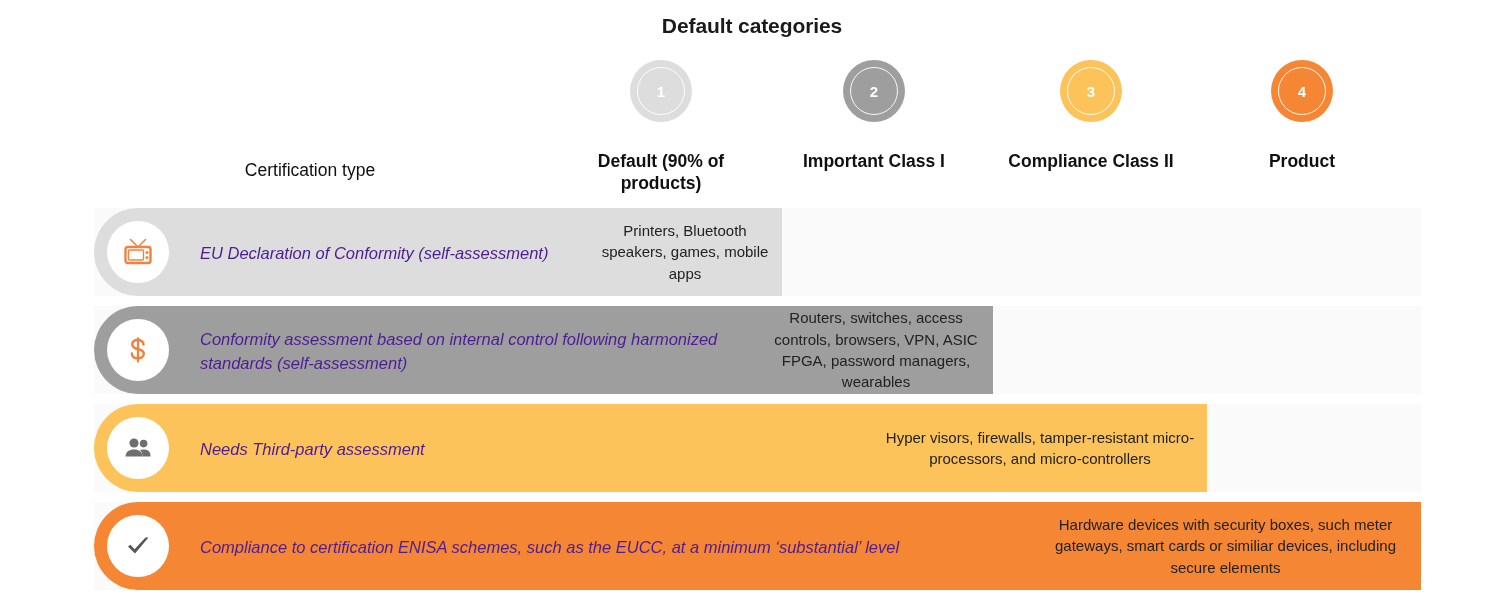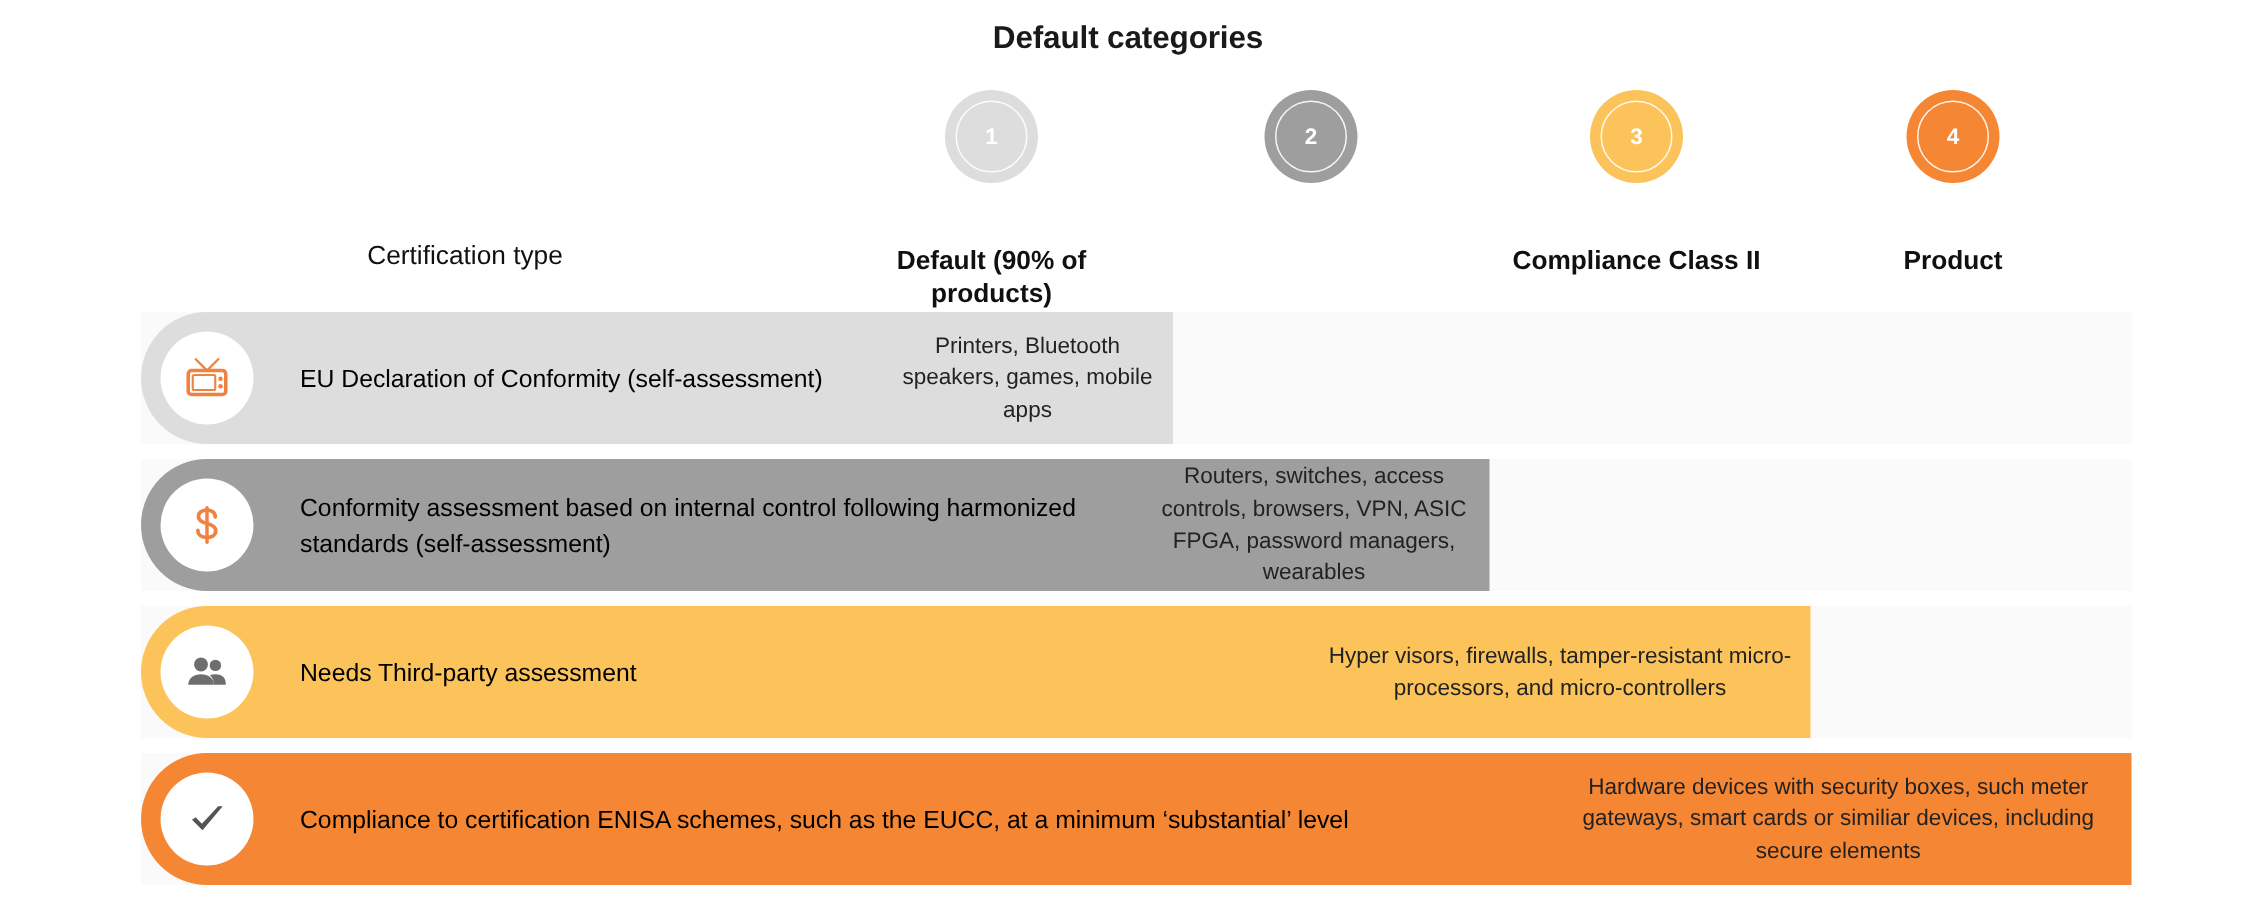--- a/index.html
+++ b/index.html
@@ -61,21 +61,21 @@
     position: absolute;
     left: 0; right: 0; top: 0; bottom: 0;
     display: flex;
     align-items: center;
     justify-content: center;
     font-size: 15px;
     font-weight: bold;
     color: #ffffff;
   }
   .col-label {
-    margin-top: 40px;
+    margin-top: 28px;
     font-size: 17.5px;
     font-weight: bold;
     color: #101010;
     line-height: 1.28;
   }
 
   
   .cert-head {
     position: absolute;
     left: 118px;
@@ -119,24 +119,25 @@
     justify-content: center;
   }
   .bar .bar-text {
     position: absolute;
     left: 106px;
     top: 0;
     height: 92px;
     display: flex;
     align-items: center;
     font-size: 16.5px;
-    color: #000000;
+    color: #4c1d95;
     line-height: 1.45;
     padding-right: 10px;
     box-sizing: border-box;
+    font-style: italic;
   }
   .cat-cell {
     position: absolute;
     top: 0;
     height: 88px;
     display: flex;
     align-items: center;
     justify-content: center;
     text-align: center;
     font-size: 15px;
@@ -160,20 +161,21 @@
       <div class="num">1</div>
     </div>
     <div class="col-label">Default (90% of products)</div>
   </div>
 
   <div class="col-head" style="left:787px; width:174px;">
     <div class="col-badge" style="background:#9e9e9e;">
       <div class="ring"></div>
       <div class="num">2</div>
     </div>
+    <div class="col-label">Important Class I</div>
   </div>
 
   <div class="col-head" style="left:1001px; width:180px;">
     <div class="col-badge" style="background:#fcc35a;">
       <div class="ring"></div>
       <div class="num">3</div>
     </div>
     <div class="col-label">Compliance Class II</div>
   </div>
 

